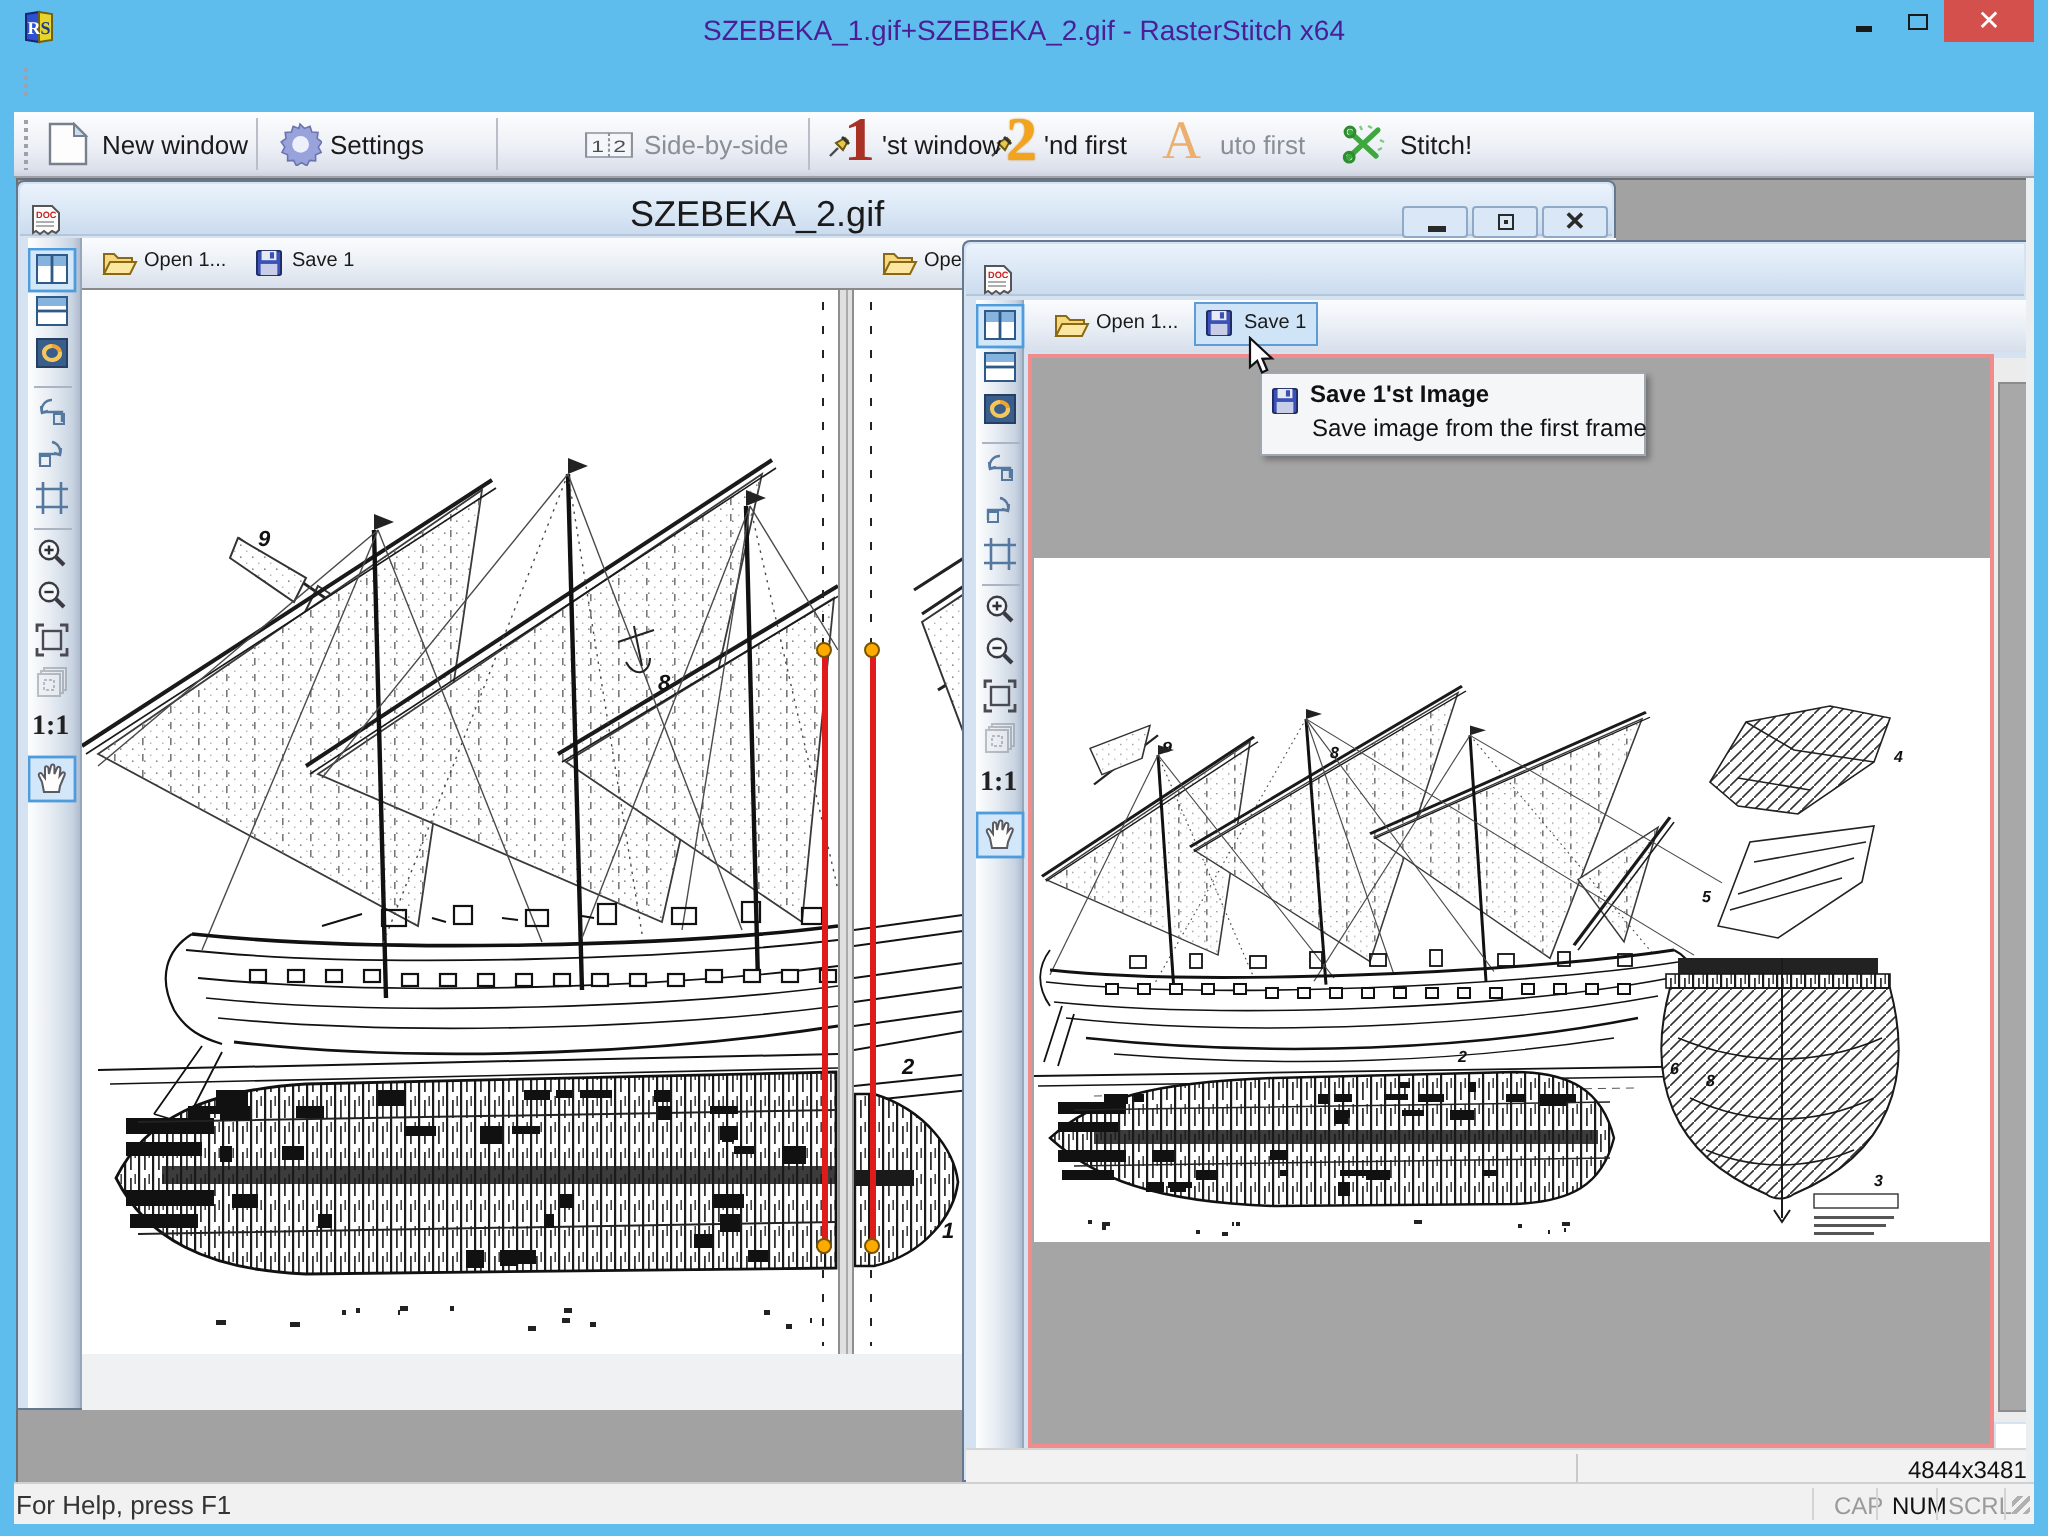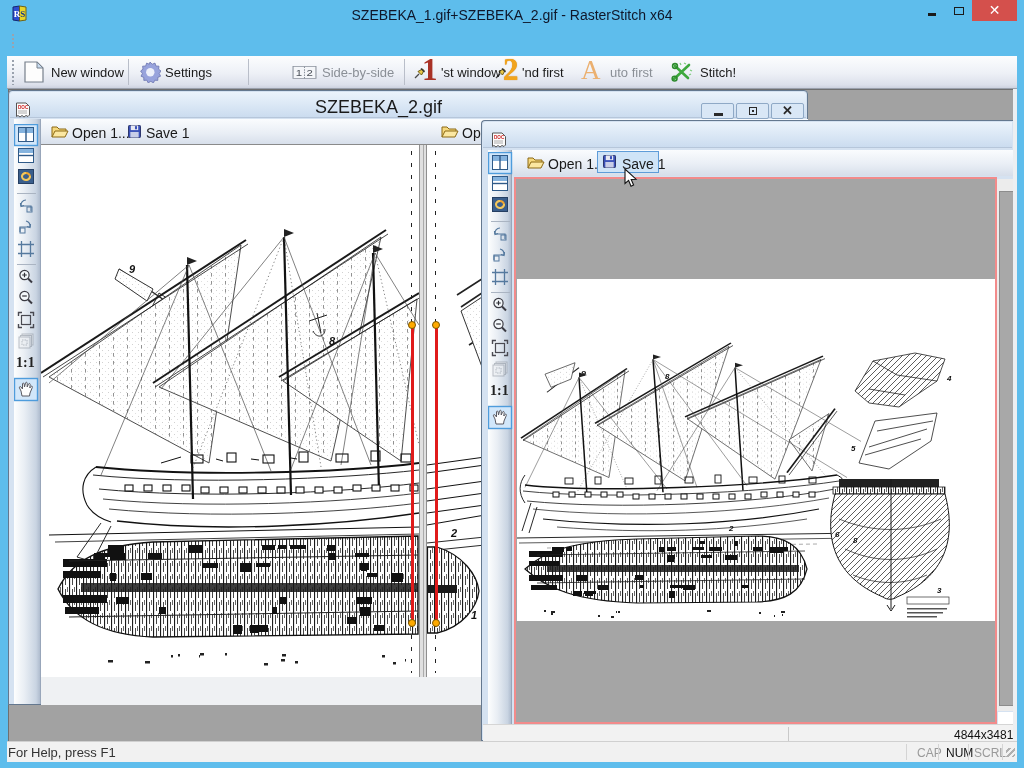--- a/index.html
+++ b/index.html
@@ -1,21 +1,21 @@
 <!DOCTYPE html>
 <html><head>
 <meta charset="utf-8">
 <style>
 * { margin:0; padding:0; box-sizing:border-box; }
 html,body { width:1024px; height:768px; overflow:hidden; font-family:"Liberation Sans", sans-serif; }
 .abs { position:absolute; }
 #root { position:relative; width:1024px; height:768px; background:#5EBDEC; }
 
 #titlebar { left:0; top:0; width:1024px; height:29px; background:#5EBDEC; }
-#apptitle { left:0; top:7px; width:1024px; text-align:center; font-size:14px; color:#0f172a; }
+#apptitle { left:0; top:7px; width:1024px; text-align:center; font-size:14px; color:#4c1d95; }
 #btn-close { left:972px; top:0; width:45px; height:21px; background:#D4504C; }
 #menubar { left:7px; top:29px; width:1010px; height:27px; background:#F2F4FA; }
 .menuitem { position:absolute; top:7px; font-size:13.5px; letter-spacing:-0.2px; color:#111; }
 #filebox { left:13px; top:5px; width:32px; height:20px; background:#CBE2F8; border:1px solid #70A8DC; }
 #toolbar { left:7px; top:56px; width:1010px; height:33px;
   background:linear-gradient(#FCFDFE, #EDF0F6 55%, #DCE0EB 90%, #CDD2DF); border-bottom:1px solid #9aa0ac;}
 .tsep { position:absolute; top:3px; width:1px; height:26px; background:#B9BEC9; }
 .tbtxt { position:absolute; top:9px; font-size:13px; color:#1a1a1a; }
 .tbgray { color:#8a8f96; }
 #mdi { left:8px; top:89px; width:1005px; height:652px; background:#A2A2A2; border-top:1px solid #6f6f6f; border-left:1px solid #6f6f6f; overflow:hidden; }
@@ -25,21 +25,21 @@
 #borderB { left:0; top:762px; width:1024px; height:6px; background:#5EBDEC; }
 
 .cw { position:absolute; border:1px solid #64788F; border-radius:4px 4px 0 0; background:#D5E2F1; }
 .cwtitle { position:absolute; left:1px; top:1px; right:1px; height:26px;
   background:linear-gradient(#EBF3FC,#DDE9F6 45%,#CBDCEF); border-radius:3px 3px 0 0;
   border-bottom:1px solid #B6C6DA; }
 .cwtext { position:absolute; top:6px; font-size:18px; color:#1a1a1a; white-space:nowrap; }
 .cwtool { position:absolute; height:26px; background:linear-gradient(#FAFCFE,#E9EEF5 55%,#D6DEEA); }
 .vtool { position:absolute; width:26px; background:linear-gradient(90deg,#FDFEFE,#E9EEF4 40%,#C9D4E2 85%,#AFBCCE); border-right:1px solid #98A6BA; }
 .canvas-w { position:absolute; background:#fff; }
-.tbbtn { position:absolute; font-size:14px; color:#1a1a1a; white-space:nowrap; }
+.tbbtn { position:absolute; font-size:10px; color:#1a1a1a; white-space:nowrap; }
 </style>
 </head>
 <body>
 <svg width="0" height="0" style="position:absolute">
 <defs>
 <pattern id="dots" width="6" height="6" patternUnits="userSpaceOnUse">
   <rect width="6" height="6" fill="#fff"></rect>
   <circle cx="1.4" cy="1.6" r="0.42" fill="#808080"></circle>
   <circle cx="4.4" cy="4.6" r="0.35" fill="#9a9a9a"></circle>
 </pattern>
@@ -544,20 +544,27 @@
     <div class="abs" style="left:515px; top:58px; width:17px; height:532px; background:#ECECEC;"></div>
     <div class="abs" style="left:517px; top:70px; width:15px; height:515px; background:#A8A8A8; border:1px solid #8c8c8c;"></div>
     <div class="abs" style="left:516px; top:591px; width:16px; height:12px; background:#fff;"></div>
 
     <div class="abs" style="left:1px; top:603px; width:531px; height:18px; background:#F2F2F2; border-top:1px solid #d5d5d5; font-size:12px;">
       <span class="abs" style="left:471px; top:3px; color:#111;">4844x3481x1</span>
       <div class="abs" style="left:305px; top:2px; width:1px; height:14px; background:#c9c9c9;"></div>
     </div>
   </div>
 
+  <div class="abs" style="left:630px; top:186px; width:193px; height:42px; background:#F4F6F8; border:1px solid #9FA8B0; box-shadow:2px 2px 3px rgba(0,0,0,0.3); z-index:40;">
+    <svg class="abs" style="left:5px; top:7px;" width="13" height="13">
+        <use href="#ifloppy"></use>
+      </svg>
+    <div class="abs" style="left:24px; top:3px; font-size:12px; font-weight:bold; color:#111; white-space:nowrap;">Save 1'st Image</div>
+    <div class="abs" style="left:25px; top:20px; font-size:12px; color:#111; white-space:nowrap;">Save image from the first frame</div>
+  </div>
   <svg class="abs" style="left:623px; top:168px; z-index:41;" width="16" height="20" viewBox="0 0 16 20">
     <path d="M2,1 L2,15.5 L5.6,12.4 L8,18.2 L10.6,17 L8.2,11.4 L13,11.2 Z" fill="#fff" stroke="#111" stroke-width="1.1"></path>
   </svg>
 
   <div class="abs" id="titlebar"></div>
   <svg class="abs" style="left:11px; top:5px; z-index:5;" width="17" height="17" viewBox="0 0 17 17">
     <path d="M2,2 L8.5,1 L8.5,16 L2,15 Z" fill="#2E4FD0" stroke="#15266e"></path>
     <path d="M8.5,1 L15,2 L15,15 L8.5,16 Z" fill="#E8D52A" stroke="#6e6215"></path>
     <text x="2.8" y="12" font-size="9" font-weight="bold" fill="#fff" font-family="Liberation Serif">R</text>
     <text x="9.3" y="12" font-size="9" font-weight="bold" fill="#1a3a8a" font-family="Liberation Serif">S</text>

